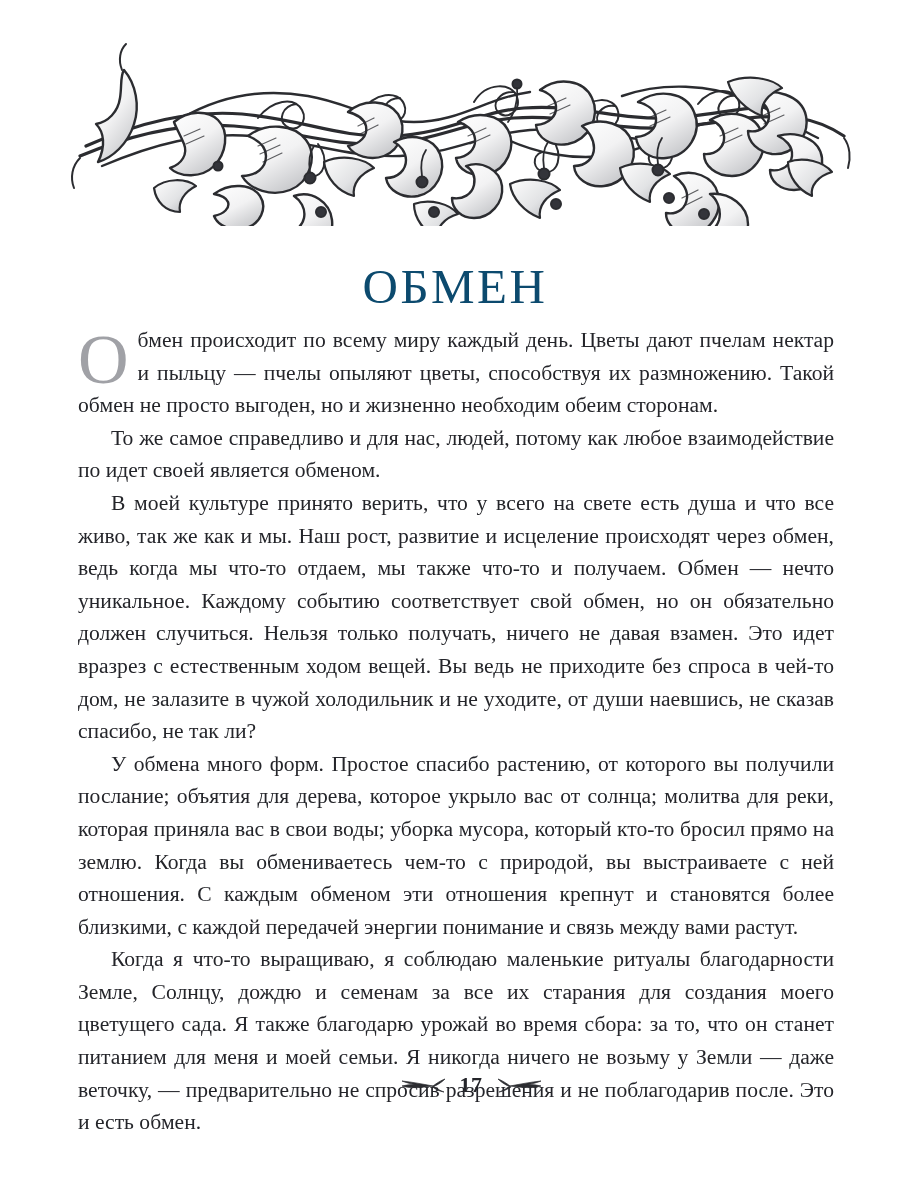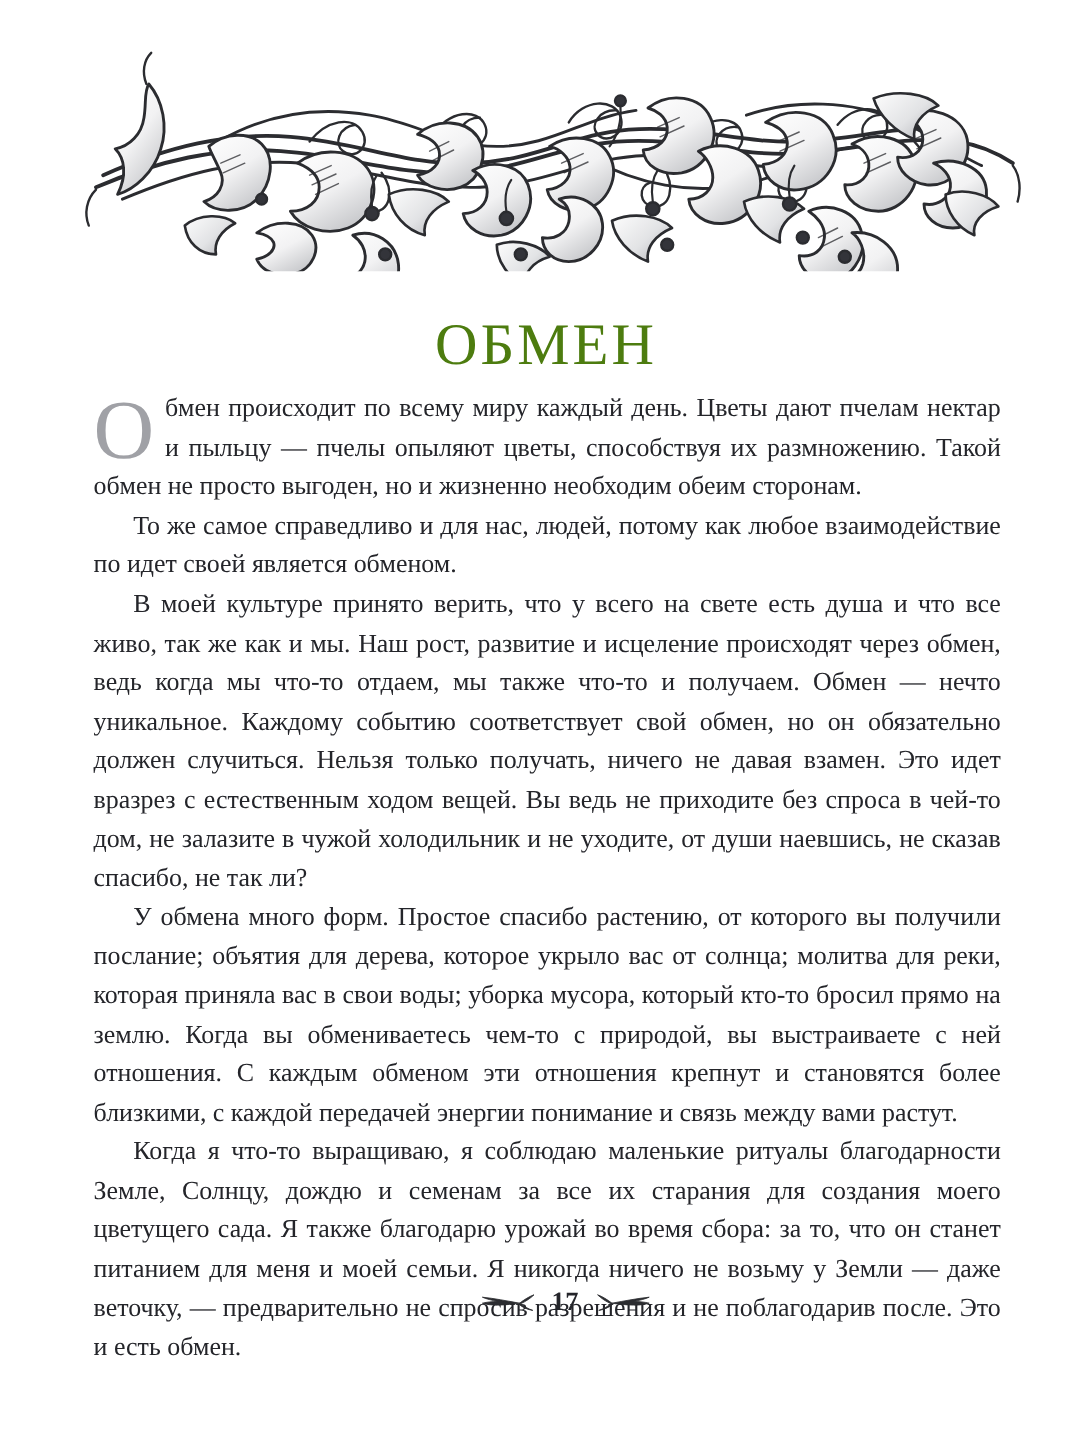--- a/index.html
+++ b/index.html
@@ -38,21 +38,21 @@
     position: absolute;
     left: 0;
     top: 226px;
     width: 910px;
     text-align: center;
     font-family: "Liberation Serif", "DejaVu Serif", serif;
     font-size: 49px;
     line-height: 56px;
     font-weight: 400;
     letter-spacing: 2.5px;
-    color: #4d7c0f;
+    color: #0c4a6e;
     white-space: pre;
   }
 
   
   .textblock {
     position: absolute;
     left: 78px;
     top: 324px;
     width: 756px;
     font-size: 21.6px;

